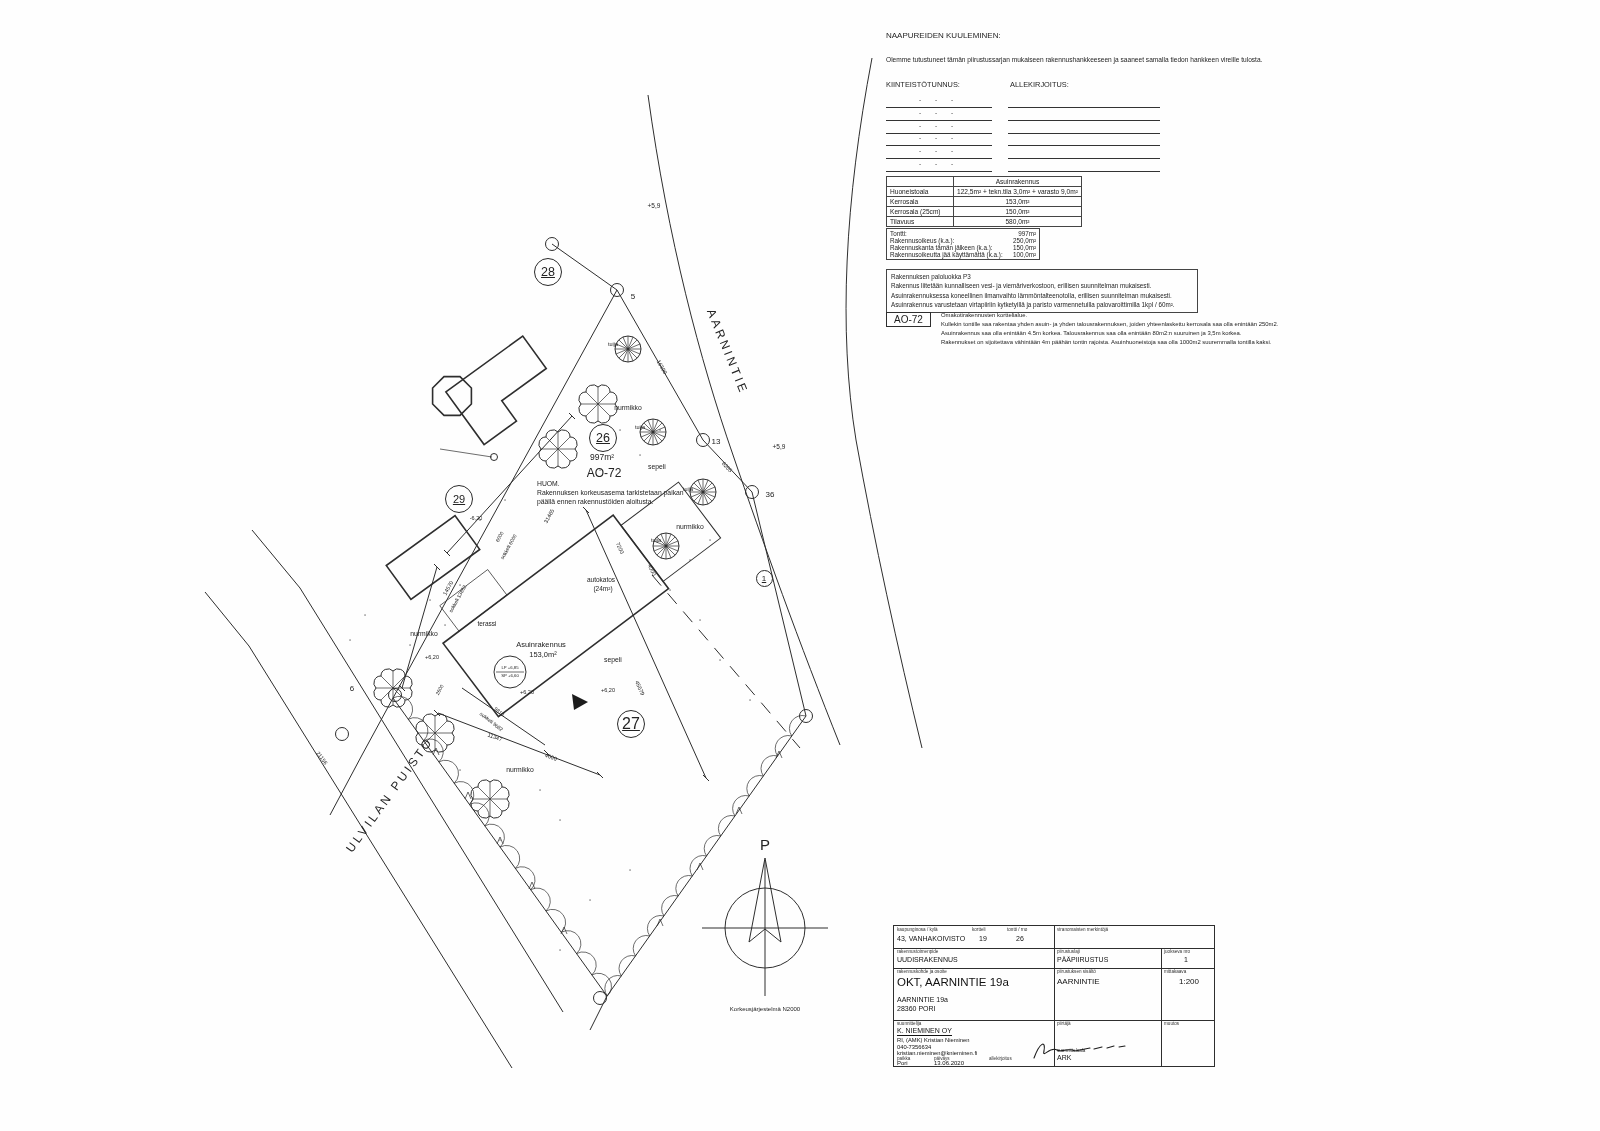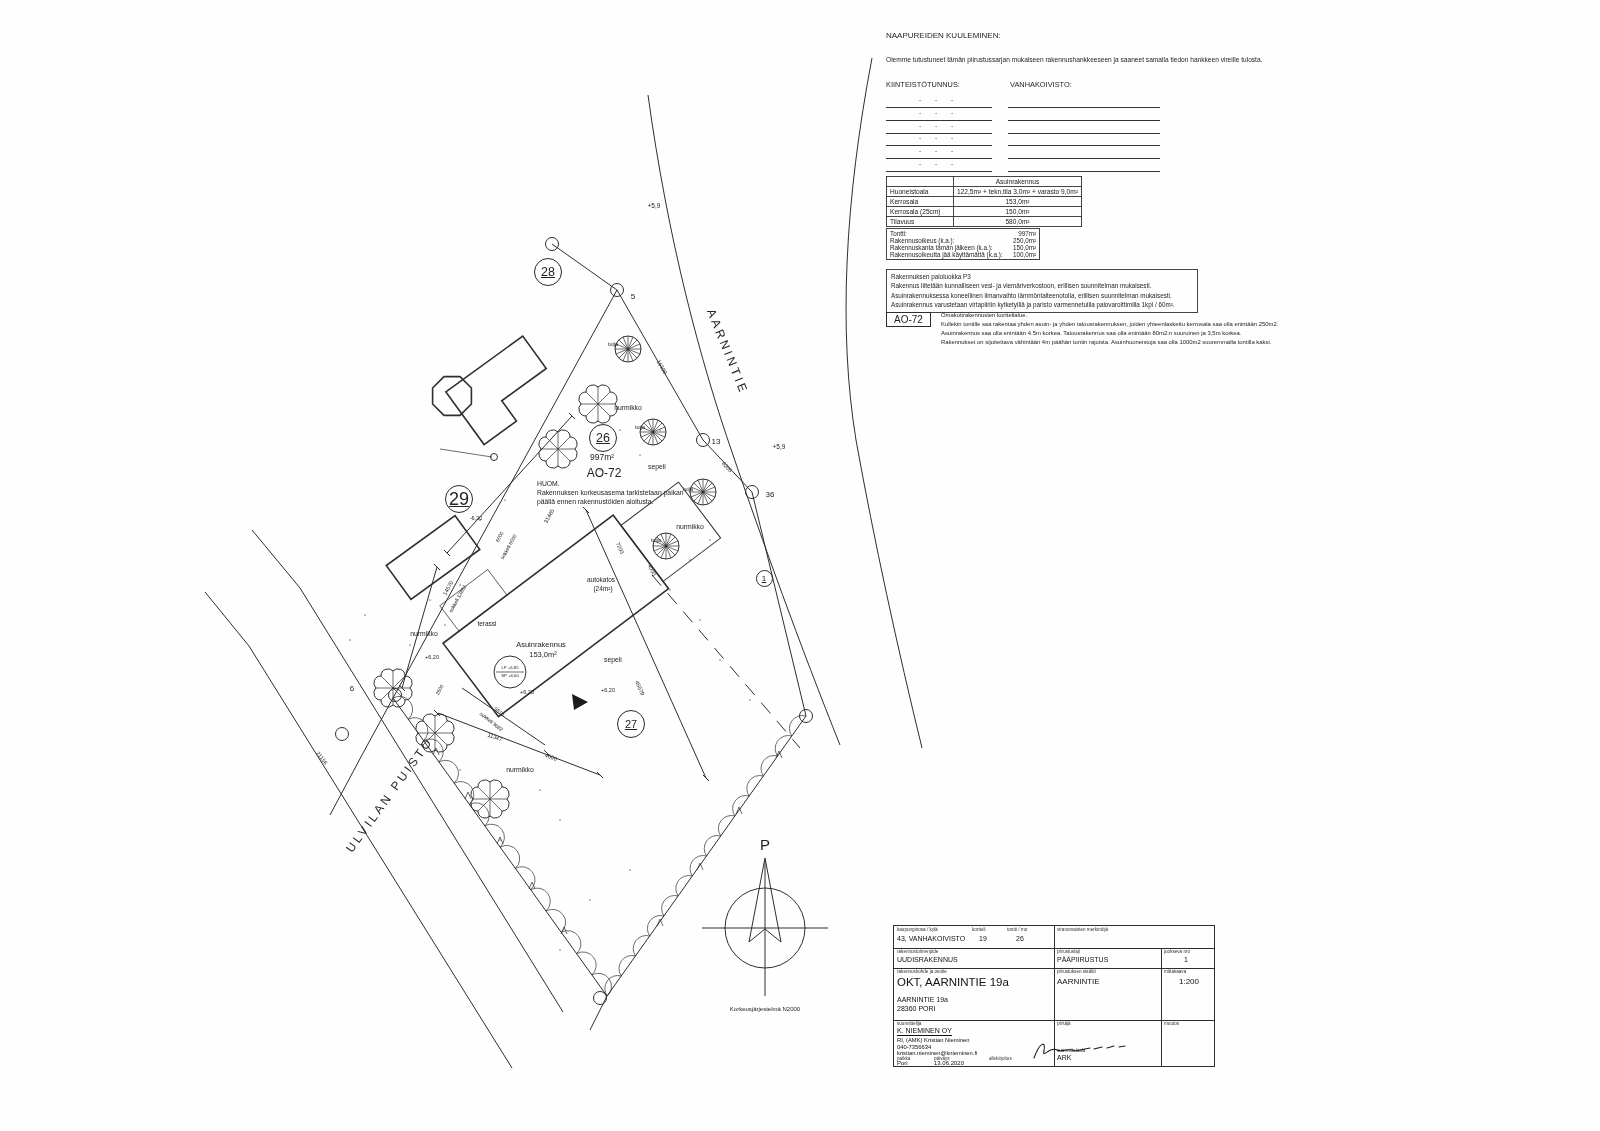--- a/index.html
+++ b/index.html
@@ -190,30 +190,30 @@
       <div class="plan-label" style="left: 499px; top: 712px; font-size: 5px; transform: translate(-50%, -50%) rotate(38deg);">9810</div>
       <div class="plan-label" style="left: 491px; top: 722px; font-size: 5px; transform: translate(-50%, -50%) rotate(38deg);">sokkeli 9682</div>
       <div class="plan-label" style="left: 495px; top: 737px; font-size: 5.5px; transform: translate(-50%, -50%) rotate(21deg);">11347</div>
       <div class="plan-label" style="left: 551px; top: 757px; font-size: 5.5px; transform: translate(-50%, -50%) rotate(21deg);">4000</div>
       <div class="plan-label" style="left: 440px; top: 690px; font-size: 5px; transform: translate(-50%, -50%) rotate(-61deg);">2600</div>
       <div class="plan-label" style="left: 510px; top: 668px; font-size: 4.3px; transform: translate(-50%, -50%) rotate(0deg);">LP +6,85</div>
       <div class="plan-label" style="left: 510px; top: 676px; font-size: 4.3px; transform: translate(-50%, -50%) rotate(0deg);">SP +6,60</div>
       <div class="plan-label" style="left: 765px; top: 845px; font-size: 15px; transform: translate(-50%, -50%) rotate(0deg);">P</div>
       <div class="plan-label" style="left: 765px; top: 1009px; font-size: 6px; transform: translate(-50%, -50%) rotate(0deg);">Korkeusjärjestelmä N2000</div>
       <div class="circled" style="height: 26px; width: 26px; font-size: 12.5px; left: 534px; top: 258px;">28</div>
-      <div class="circled" style="height: 26px; width: 26px; font-size: 18px; left: 445px; top: 485px;">29</div>
+      <div class="circled" style="height: 26px; width: 26px; font-size: 11px; left: 445px; top: 485px;">29</div>
       <div class="circled" style="height: 26px; width: 26px; font-size: 12.5px; left: 589px; top: 424px;">26</div>
-      <div class="circled" style="height: 26px; width: 26px; font-size: 11px; left: 617px; top: 710px;">27</div>
+      <div class="circled" style="height: 26px; width: 26px; font-size: 16px; left: 617px; top: 710px;">27</div>
       <div class="circled" style="height: 15px; width: 15px; font-size: 8px; left: 755.5px; top: 569.5px;">1</div>
     </div>
 
   <div class="abs nb-title">NAAPUREIDEN KUULEMINEN:</div>
   <div class="abs nb-intro">Olemme tutustuneet tämän piirustussarjan mukaiseen rakennushankkeeseen ja saaneet samalla tiedon hankkeen vireille tulosta.</div>
   <div class="abs nb-col" style="left:886px">KIINTEISTÖTUNNUS:</div>
-  <div class="abs nb-col" style="left:1010px">VANHAKOIVISTO:</div>
+  <div class="abs nb-col" style="left:1010px">ALLEKIRJOITUS:</div>
   <div id="sig-rows">
       <div class="sig-left" style="top: 96px;">-  -  -</div>
       <div class="sig-right" style="top: 96px;"></div>
       <div class="sig-left" style="top: 108.8px;">-  -  -</div>
       <div class="sig-right" style="top: 108.8px;"></div>
       <div class="sig-left" style="top: 121.6px;">-  -  -</div>
       <div class="sig-right" style="top: 121.6px;"></div>
       <div class="sig-left" style="top: 134.4px;">-  -  -</div>
       <div class="sig-right" style="top: 134.4px;"></div>
       <div class="sig-left" style="top: 147.2px;">-  -  -</div>

